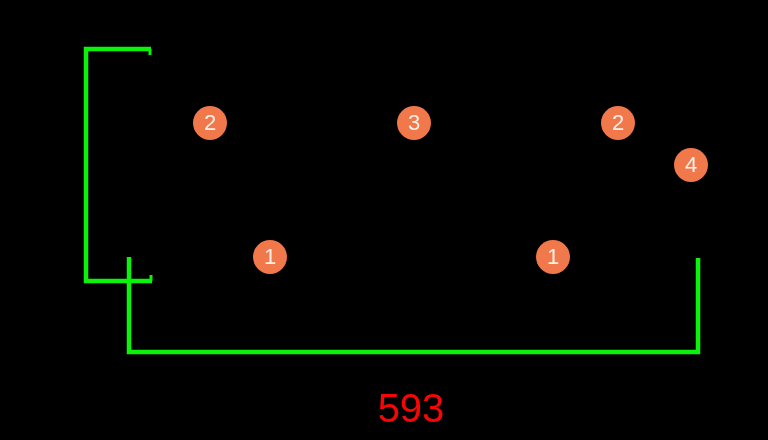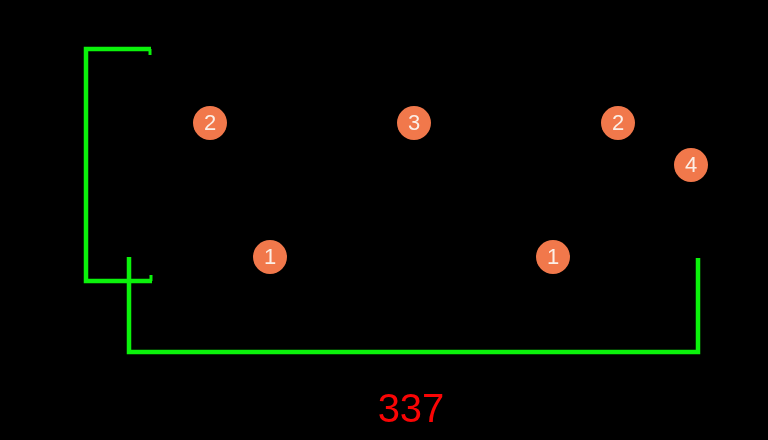--- a/index.html
+++ b/index.html
@@ -54,15 +54,15 @@
   <div class="marker" style="left: 691px; top: 165px;">
     <span>4</span>
   </div>
   <div class="marker" style="left: 270px; top: 257px;">
     <span>1</span>
   </div>
   <div class="marker" style="left: 553px; top: 257px;">
     <span>1</span>
   </div>
 
-  <div class="dim-label" style="left: 411px; top: 388px;">337</div>
+  <div class="dim-label" style="left: 411px; top: 388px;">593</div>
 
 </div>
 
 </body></html>

